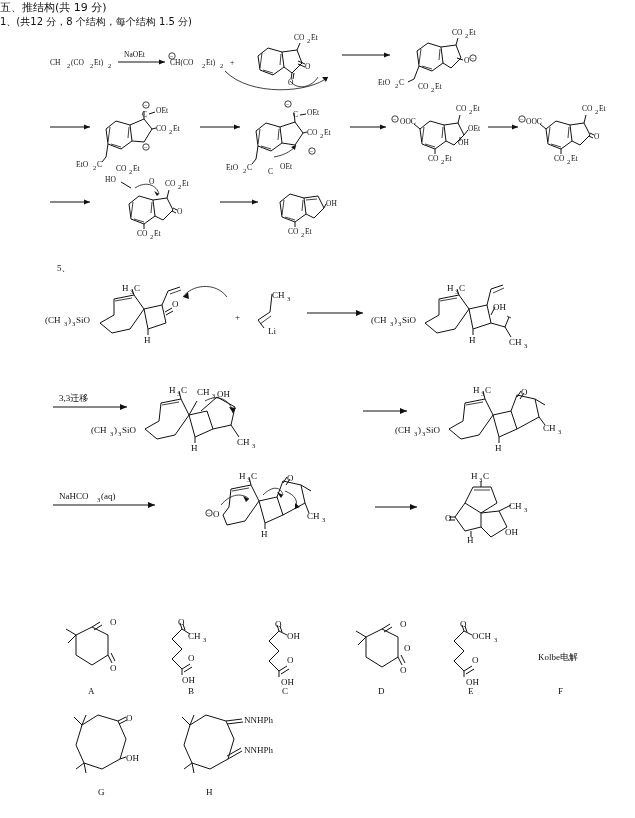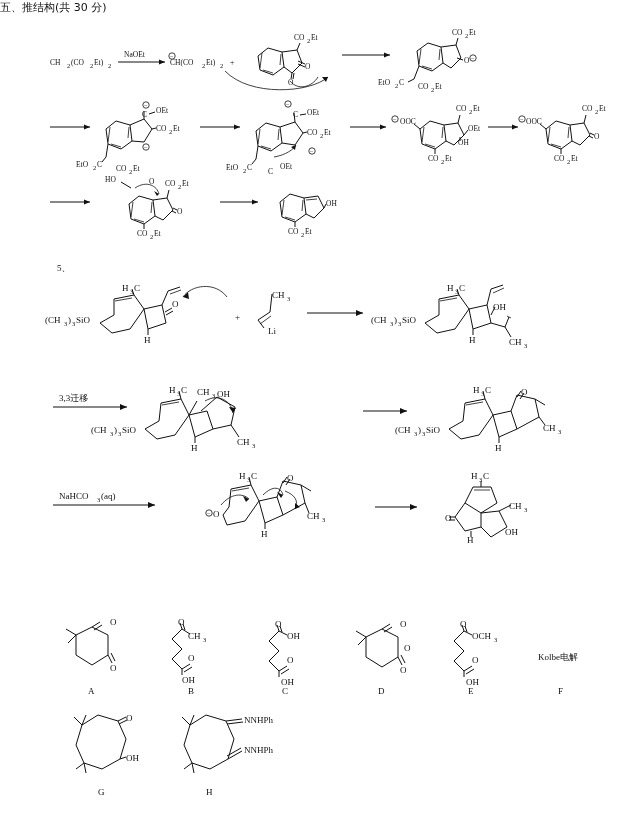--- a/index.html
+++ b/index.html
@@ -460,21 +460,22 @@
         <path class="stroke" d="M54,42 L66,36"></path>
         <text class="txt9" x="64" y="40">CH</text>
         <text class="txt6" x="79" y="43">3</text>
         <text class="txt9" x="60" y="66">OH</text>
         <text class="txt9" x="22" y="74">H</text>
         <line class="stroke" x1="26" y1="62" x2="26" y2="68"></line>
       </g>
     </svg>
   </div>
 
-  <div class="sect-cn" style="left:57px;top:568px;">五、推结构(共 30 分)</div>
+  <div class="sect-cn" style="left:57px;top:568px;">五、推结构(共 19 分)</div>
+  <div class="sect-cn" style="left:57px;top:590px;font-size:10px;">1、(共12 分，8 个结构，每个结构 1.5 分)</div>
 
   <div class="scheme" style="left:60px;top:612px;width:560px;height:85px;">
     <svg width="560" height="85">
 
       <g transform="translate(10,5)">
         <path class="stroke" d="M22,10 L38,18 L38,38 L22,48 L6,38 L6,18 Z"></path>
         <line class="stroke" x1="6" y1="18" x2="-4" y2="12"></line>
         <line class="stroke" x1="6" y1="18" x2="-2" y2="26"></line>
         <text class="txt9" x="40" y="8">O</text>
         <line class="stroke" x1="22" y1="10" x2="30" y2="5"></line>

